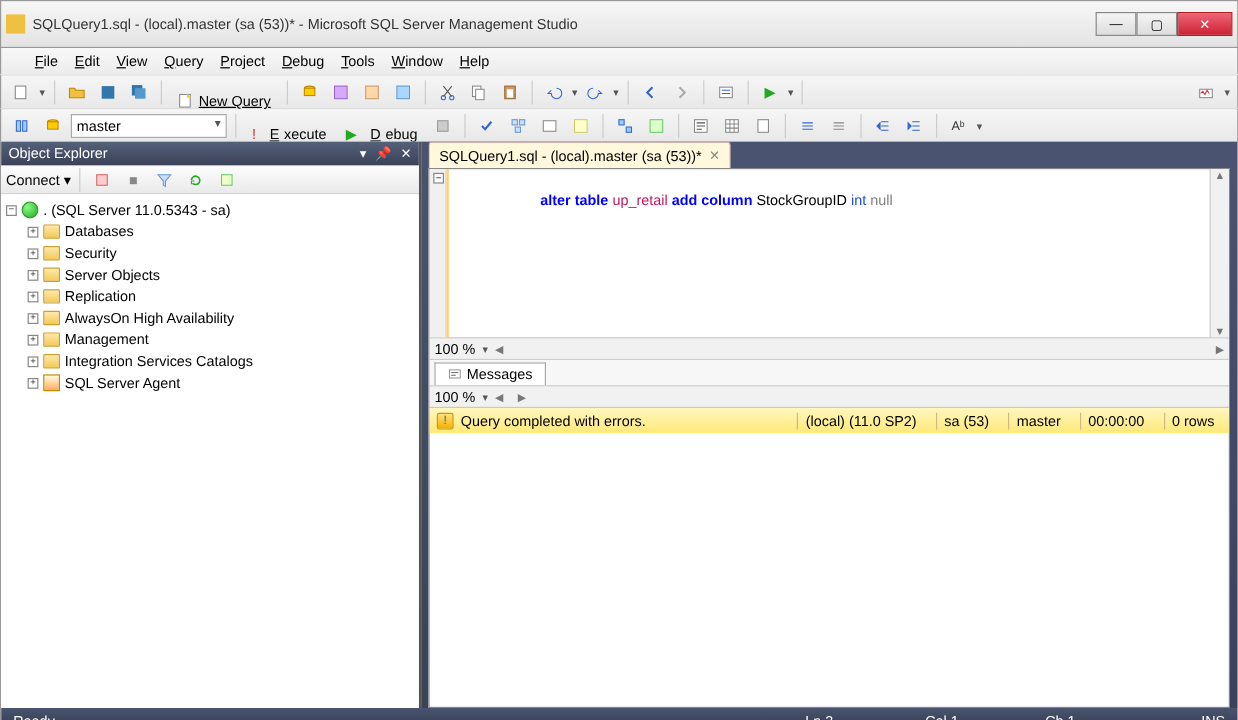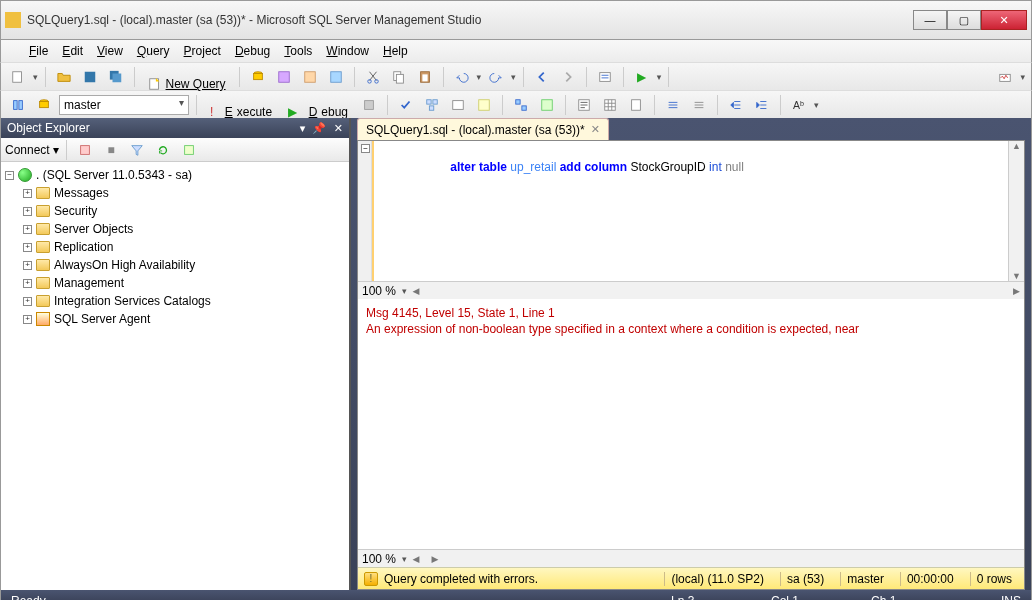--- a/index.html
+++ b/index.html
@@ -48,21 +48,21 @@
 
 .panel-right { flex:1; display:flex; flex-direction:column; background: linear-gradient(#4a5470,#3a4258); }
 .doc-tabs { height: 22px; display:flex; padding-left: 6px; }
 .doc-tab { background: #fff8dc; border:1px solid #caa; border-bottom:none; padding: 2px 8px; border-radius: 3px 3px 0 0; display:flex; align-items:center; gap:6px; font-size:11px; }
 .doc-tab .x { color:#888; font-size:11px; }
 .editor-wrap { flex:1; display:flex; flex-direction:column; background:#fff; margin: 0 6px 0 6px; border:1px solid #888; }
 .code-area { flex:1; display:flex; position:relative; }
 .gutter { width:14px; background:#f0f0f0; border-right:1px solid #ddd; }
 .code { flex:1; padding: 2px 4px; font-family: Consolas, monospace; font-size:12px; line-height:16px; white-space:pre; position:relative; border-left:2px solid #ffd070; }
 .kw { color:#0000ff;font-weight:bold; }
-.ident { color:#3b82f6; }
+.ident { color:#be185d; }
 .typ { color:#1d4ed8; }
 .nullkw { color:#808080; }
 .code .collapse-marker { position:absolute; left:-13px; top:3px; width:9px; height:9px; border:1px solid #888; background:#fff; font-size:8px; display:flex; align-items:center; justify-content:center; }
 .zoom-bar { height:18px; background:#f1f1f1; border-top:1px solid #ccc; display:flex; align-items:center; padding: 0 4px; gap:6px; font-size:11px; }
 
 .results-tabs { height:22px; display:flex; align-items:flex-end; background:#f7f7f7; border-top:1px solid #ccc; padding-left:4px; }
 .res-tab { background:#fff; border:1px solid #aaa; border-bottom:none; padding:2px 10px; font-size:11px; display:flex; align-items:center; gap:4px; }
 .messages { flex:1; background:#fff; padding:6px 8px; font-family: Consolas, monospace; font-size:12px; line-height:16px; color:#c00000; min-height:70px; }
 .zoom-bar2 { height:18px; background:#f1f1f1; border-top:1px solid #ccc; display:flex; align-items:center; padding:0 4px; gap:6px; font-size:11px; }
 .status-strip { height:22px; background: linear-gradient(#fff7c0,#ffe978); border-top:1px solid #cca; display:flex; align-items:center; padding: 0 6px; gap:10px; font-size:11px; }
@@ -378,21 +378,21 @@
     </div>
     <div class="tree">
       <div class="tree-row indent1">
         <span class="exp">−</span>
         <span class="server-icon"></span>
         <span>. (SQL Server 11.0.5343 - sa)</span>
       </div>
       <div class="tree-row indent2">
         <span class="exp">+</span>
         <span class="folder"></span>
-        <span>Messages</span>
+        <span>Databases</span>
       </div>
       <div class="tree-row indent2">
         <span class="exp">+</span>
         <span class="folder"></span>
         <span>Security</span>
       </div>
       <div class="tree-row indent2">
         <span class="exp">+</span>
         <span class="folder"></span>
         <span>Server Objects</span>
@@ -447,23 +447,28 @@
         </div>
       </div>
       <div class="zoom-bar">
         <span>100 %</span>
         <span style="font-size:9px;color:#555">▾</span>
         <span style="font-size:9px;color:#777">◀</span>
         <div style="flex:1"></div>
         <span style="font-size:9px;color:#777">▶</span>
       </div>
 
-      <div class="messages">
-        <div>Msg 4145, Level 15, State 1, Line 1</div>
-        <div>An expression of non-boolean type specified in a context where a condition is expected, near</div>
+      <div class="results-tabs">
+        <div class="res-tab">
+          <svg width="12" height="12" viewBox="0 0 16 16">
+              <rect x="2" y="3" width="12" height="9" fill="#fff" stroke="#888"></rect>
+              <path d="M4 6h8M4 9h5" stroke="#555"></path>
+            </svg>
+          <span>Messages</span>
+        </div>
       </div>
       <div class="zoom-bar2">
         <span>100 %</span>
         <span style="font-size:9px;color:#555">▾</span>
         <span style="font-size:9px;color:#777">◀</span>
         <div class="track">
             <div class="thumb"></div>
           </div>
         <span style="font-size:9px;color:#777">▶</span>
       </div>

